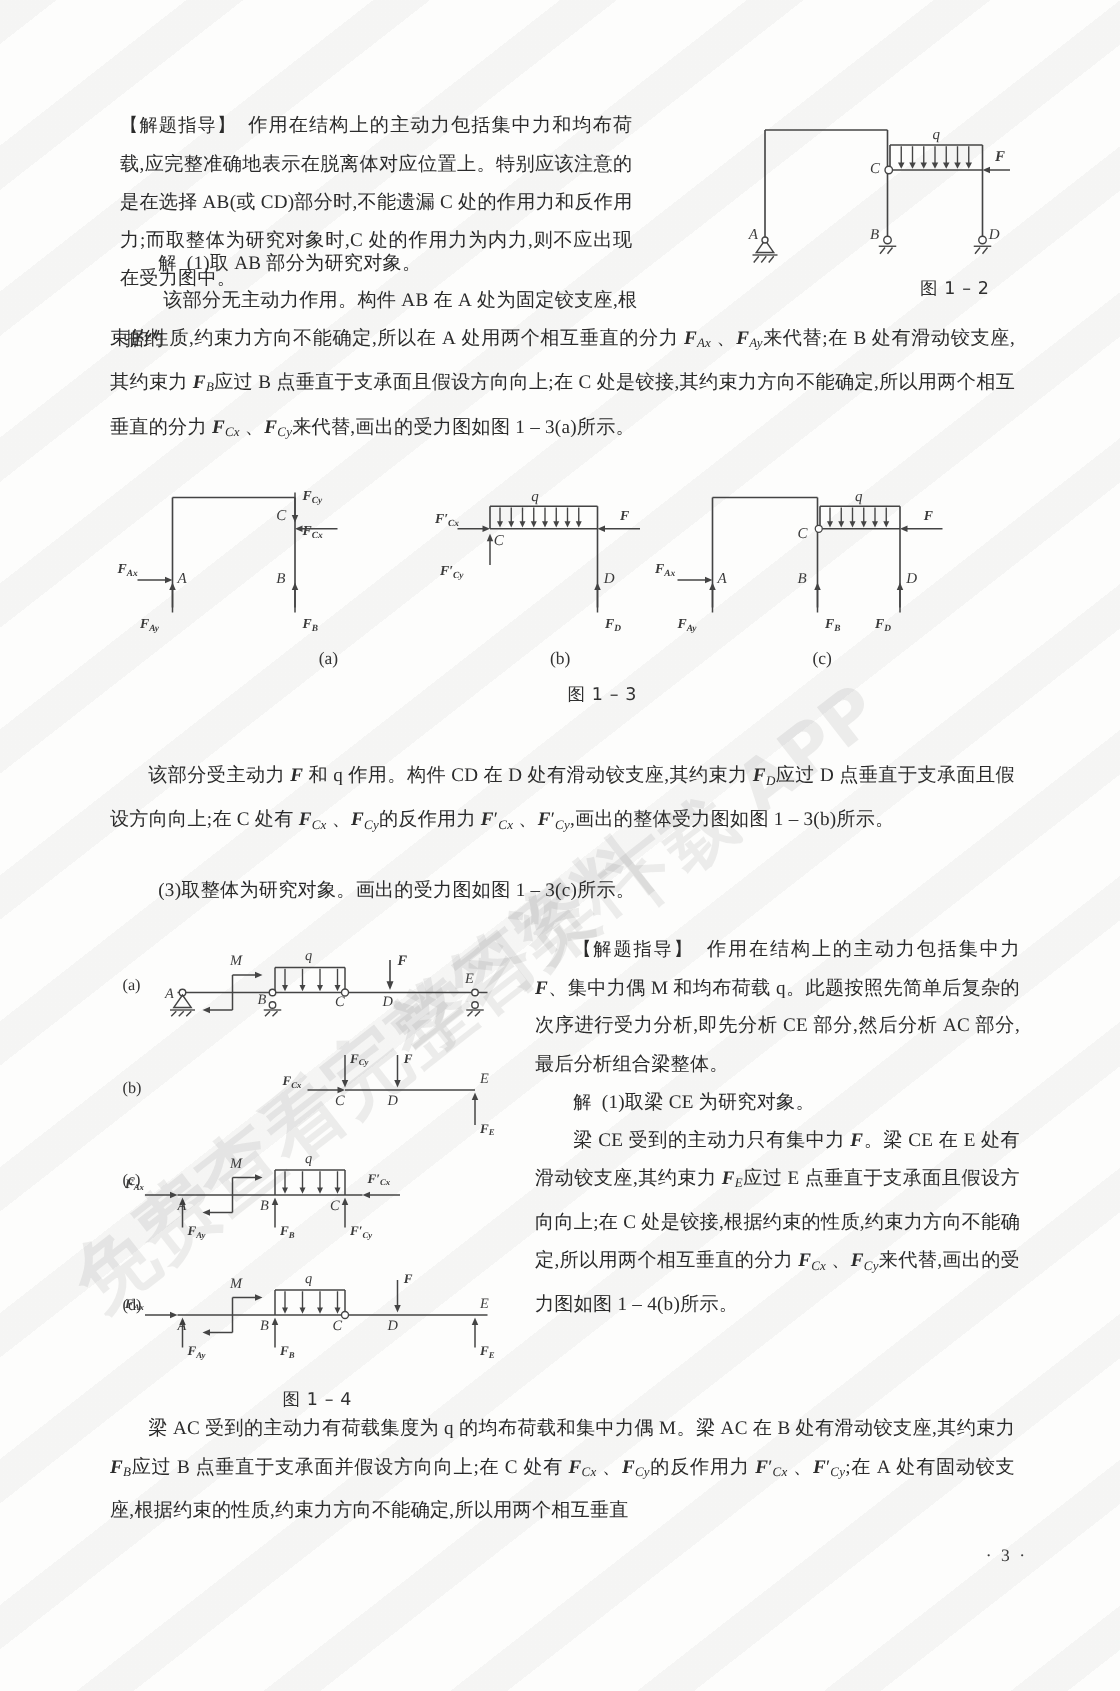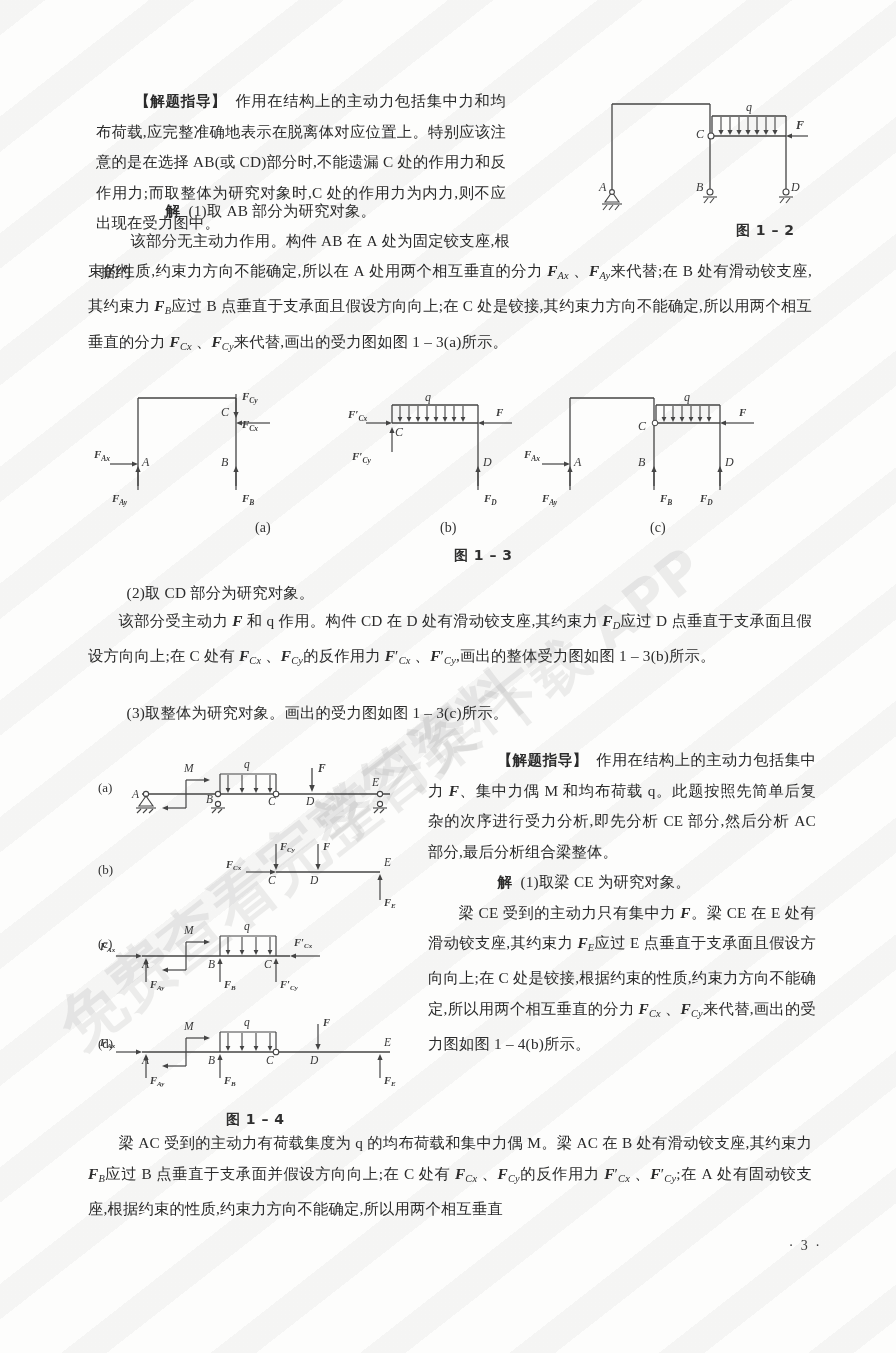--- a/index.html
+++ b/index.html
@@ -35,21 +35,21 @@
   
   .content{ position:absolute; z-index:3; }
   .para{
     font-size:15.3px; line-height:30.5px; letter-spacing:0.2px;
     text-align:justify; text-justify:inter-ideograph; color:#2b2b2b;
   }
   .indent2{ text-indent:2em; }
   .it{ font-family:"Liberation Serif",serif;}
   .bi{ font-style:italic; font-weight:bold; font-family:"Liberation Serif",serif;}
   .sub{ font-size:.68em; vertical-align:-0.28em; font-style:italic; }
-  .hd{ font-weight:bold; font-family:"DejaVu Sans","Liberation Sans",sans-serif; font-size:14.6px;margin-left:39px;}
+  .hd{ font-weight:normal; font-family:"DejaVu Sans","Liberation Sans",sans-serif; font-size:14.6px;}
 
   
   #blockTop   { left:96px;  top:86px;  width:410px; }
   #blockSolve { left:96px;  top:198px; width:716px; }
   #blockP1b   { left:100px;  top:255px; width:440px; }
   #blockP1c   { left:80px;  top:288px; width:736px; }
   #blockMid   { left:96px;  top:578px; width:716px; }
   #blockMid2  { left:80px;  top:635px; width:736px; }
   #blockMid3  { left:96px;  top:700px; width:716px; }
   #rightCol   { left:428px; top:745px; width:388px; }
@@ -59,21 +59,21 @@
     position:absolute; z-index:3; right:74px; top:1238px;
     font-size:14px; letter-spacing:2px; color:#3a3a3a;
     font-family:"Liberation Serif",serif;
   }
 
   
   .fig{ position:absolute; z-index:2; }
   .cap{
     position:absolute; z-index:3;
     font-family:"DejaVu Sans","Liberation Sans",sans-serif;
-    font-weight:bold; font-size:14px; color:#303030; letter-spacing:.5px;padding-left:36px;
+    font-weight:normal; font-size:14px; color:#303030; letter-spacing:.5px;padding-left:36px;
   }
   .flab{
     position:absolute; z-index:3; font-style:italic;
     font-family:"Liberation Serif",serif; font-size:14px; color:#333;
   }
   svg{ display:block; overflow:visible; }
   svg text{ font-family:"Liberation Serif", serif; fill:#3a3a3a; }
 </style>
 </head>
 <body>
@@ -337,23 +337,20 @@
       <text x="-26" y="68" font-size="11" font-weight="bold" font-style="italic">F<tspan font-size="7.5" dy="2.5">Ax</tspan></text>
       <text x="-8" y="112" font-size="11" font-weight="bold" font-style="italic">F<tspan font-size="7.5" dy="2.5">Ay</tspan></text>
       <text x="110" y="112" font-size="11" font-weight="bold" font-style="italic">F<tspan font-size="7.5" dy="2.5">B</tspan></text>
       <text x="150" y="112" font-size="11" font-weight="bold" font-style="italic">F<tspan font-size="7.5" dy="2.5">D</tspan></text>
     </svg>
   </div>
   <div class="flab" style="left:650px; top:520px; font-style:normal;">(c)</div>
 
   <div class="cap" style="left:418px; top:547px;">图 1 – 3</div>
 
-  <div class="content para indent2" id="blockMid" style="top:578px; width:716px;">
-    (2)取 <span class="it">CD</span> 部分为研究对象。
-  </div>
 
   <div class="content para indent2" id="blockMid2" style="left:88px; top:606px; width:724px;">
     该部分受主动力 <span class="bi">F</span> 和 <span class="it">q</span> 作用。构件 <span class="it">CD</span> 在 <span class="it">D</span> 处有滑动铰支座,其约束力 <span class="bi">F</span><span class="sub">D</span>应过 <span class="it">D</span> 点垂直于支承面且假设方向向上;在 <span class="it">C</span> 处有 <span class="bi">F</span><span class="sub">Cx</span> 、<span class="bi">F</span><span class="sub">Cy</span>的反作用力 <span class="bi">F</span>′<span class="sub">Cx</span> 、<span class="bi">F</span>′<span class="sub">Cy</span>,画出的整体受力图如图 1 – 3(b)所示。
   </div>
 
   <div class="content para indent2" id="blockMid3" style="top:698px; width:716px;">
     (3)取整体为研究对象。画出的受力图如图 1 – 3(c)所示。
   </div>
 
   <div class="content" id="rightCol">

